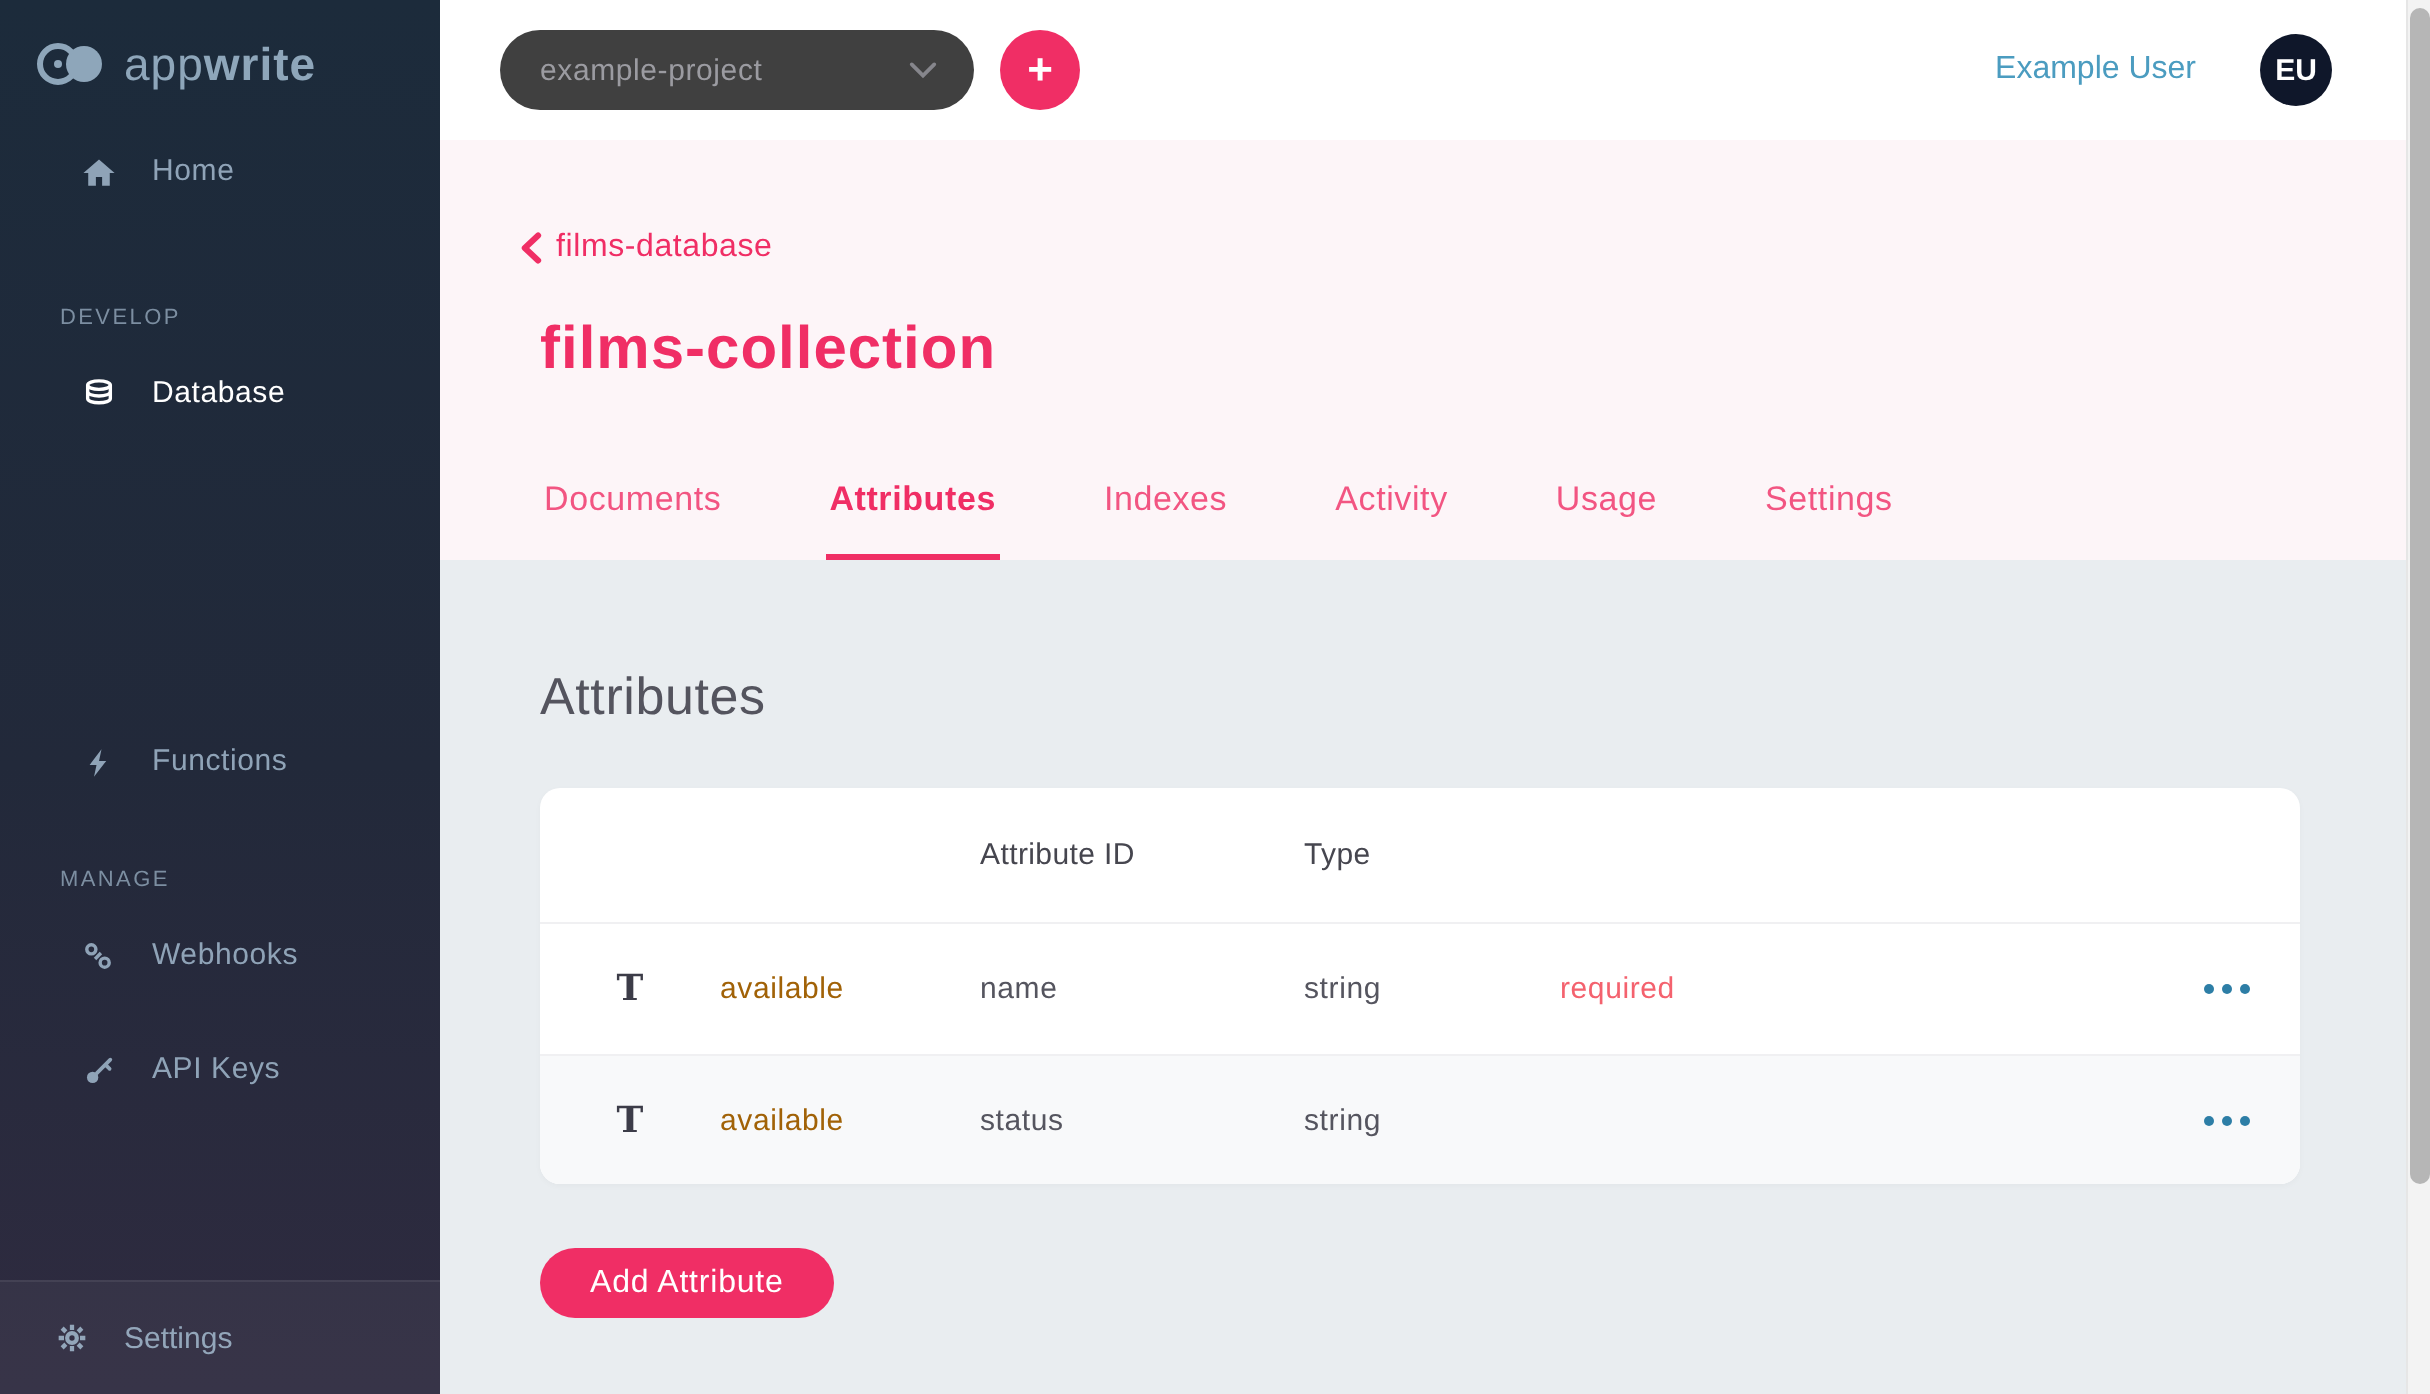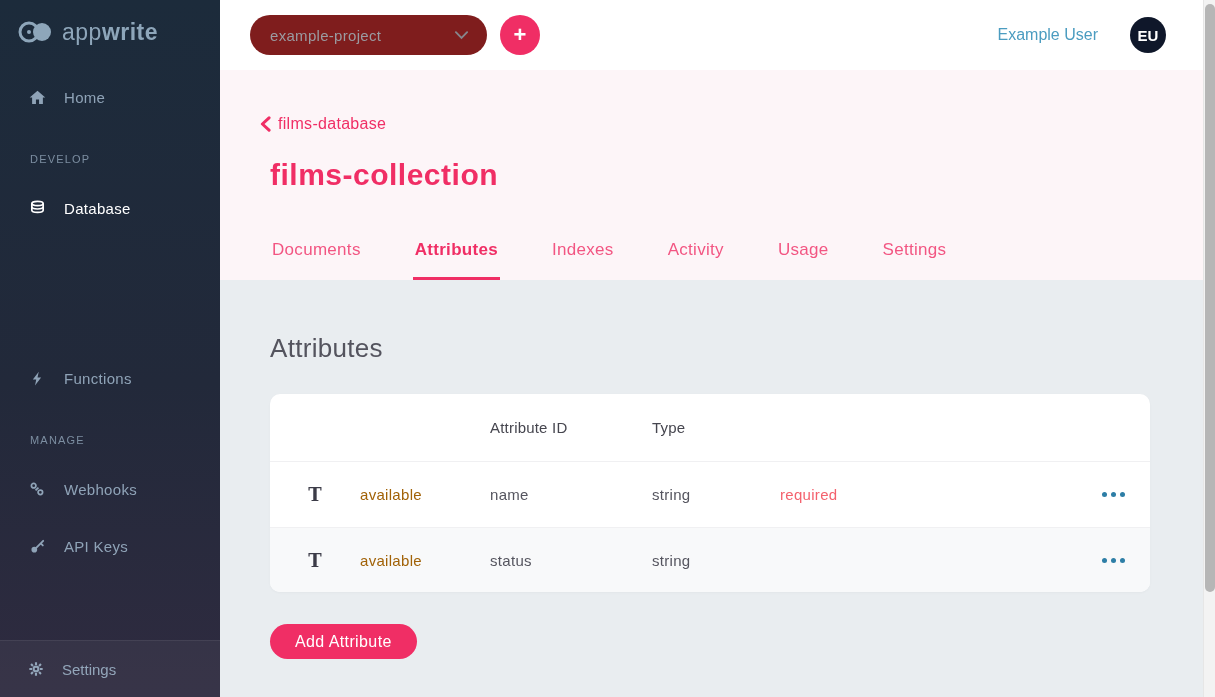--- a/index.html
+++ b/index.html
@@ -20,22 +20,22 @@
     position: absolute; left: 18px; top: 18px;
     display: flex; align-items: center; gap: 8px;
     color: #93a9bc;
   }
   .logo-mark { display: flex; align-items: center; }
   .logo-text { font-size: 23px; letter-spacing: .5px; font-weight: 300; color: #8ea6ba; }
   .logo-text b { font-weight: 700; }
 
   .side-item {
     position: absolute; left: 0; width: 220px; height: 40px;
-    display: flex; align-items: center; gap: 18px;
-    padding-left: 28px; color: #8fa3b7; font-size: 15px;
+    display: flex; gap: 18px;
+    padding-left: 40px; color: #8fa3b7; font-size: 15px;
     cursor: pointer; letter-spacing: .3px;
   }
   .side-item .ic { width: 18px; height: 18px; display: flex; align-items: center; justify-content: center; }
   .side-item.active { color: #ffffff; }
   .section-label {
     position: absolute; left: 30px; color: #7c8ea1; font-size: 11px;
     letter-spacing: 1.2px; font-weight: 400;
   }
   .settings-row {
     position: absolute; left: 0; bottom: 0; width: 220px; height: 57px;
@@ -47,21 +47,21 @@
 
   
   .main { position: absolute; left: 220px; top: 0; width: 983px; height: 697px; }
 
   .topbar {
     position: absolute; left: 0; top: 0; width: 983px; height: 70px;
     background: #ffffff;
   }
   .project-pill {
     position: absolute; left: 30px; top: 15px; width: 237px; height: 40px;
-    background: #7f1d1d; border-radius: 20px;
+    background: #404040; border-radius: 20px;
     display: flex; align-items: center; justify-content: space-between;
     padding: 0 18px 0 20px; cursor: pointer;
   }
   .project-pill .val { color: #9b9ba1; font-size: 15px; letter-spacing: .3px; }
   .add-project-btn {
     position: absolute; left: 280px; top: 15px; width: 40px; height: 40px;
     border-radius: 50%; background: #f02e65; border: none; cursor: pointer;
     color: #ffffff; font-size: 22px; font-weight: 700; line-height: 38px;
     display: flex; align-items: center; justify-content: center;
   }
@@ -179,21 +179,21 @@
         <ellipse cx="12" cy="5" rx="8" ry="3"></ellipse>
         <path d="M4 5v4.7c0 1.7 3.6 3 8 3s8-1.3 8-3V5"></path>
         <path d="M4 9.7v4.8c0 1.7 3.6 3 8 3s8-1.3 8-3V9.7"></path>
       </svg>
     </span>
     <span>Database</span>
   </div>
 
 
 
-  <div class="side-item" style="top: 358px;">
+  <div class="side-item" style="top: 372px;">
     <span class="ic">
       <svg width="15" height="17" viewBox="0 0 24 24" fill="currentColor">
           <path d="M14 1 4.5 13.5H10L8 23l9.8-12.7H12z"></path>
         </svg>
     </span>
     <span>Functions</span>
   </div>
 
   <div class="section-label" style="top: 434px;">MANAGE</div>
 

